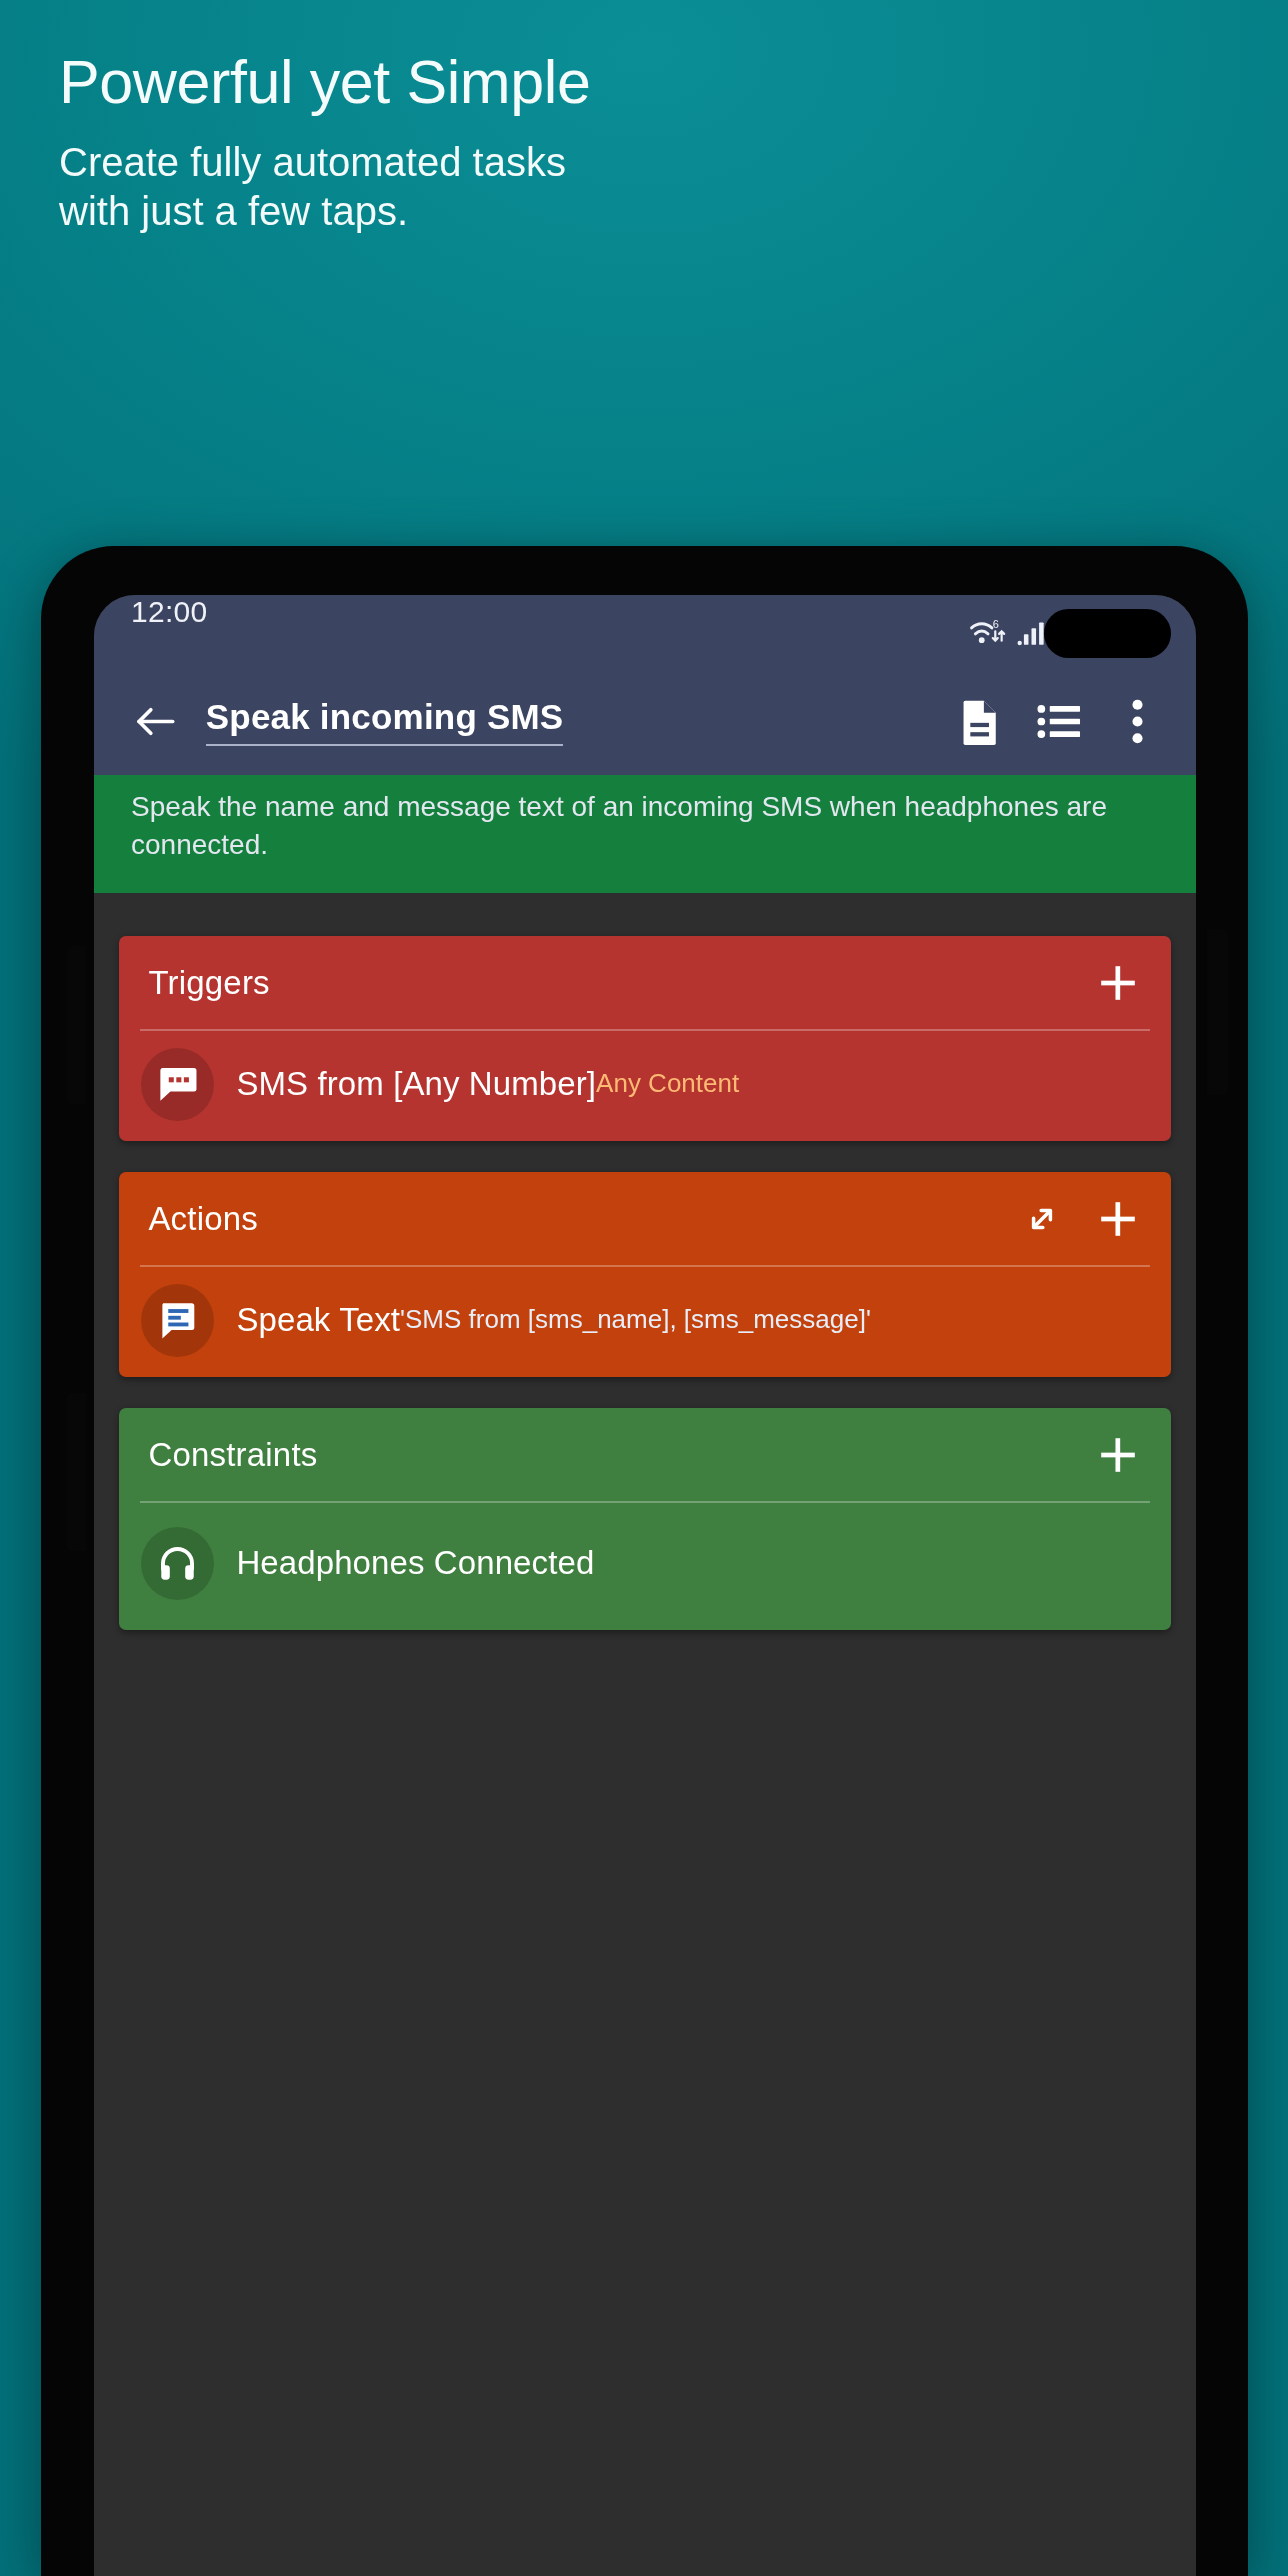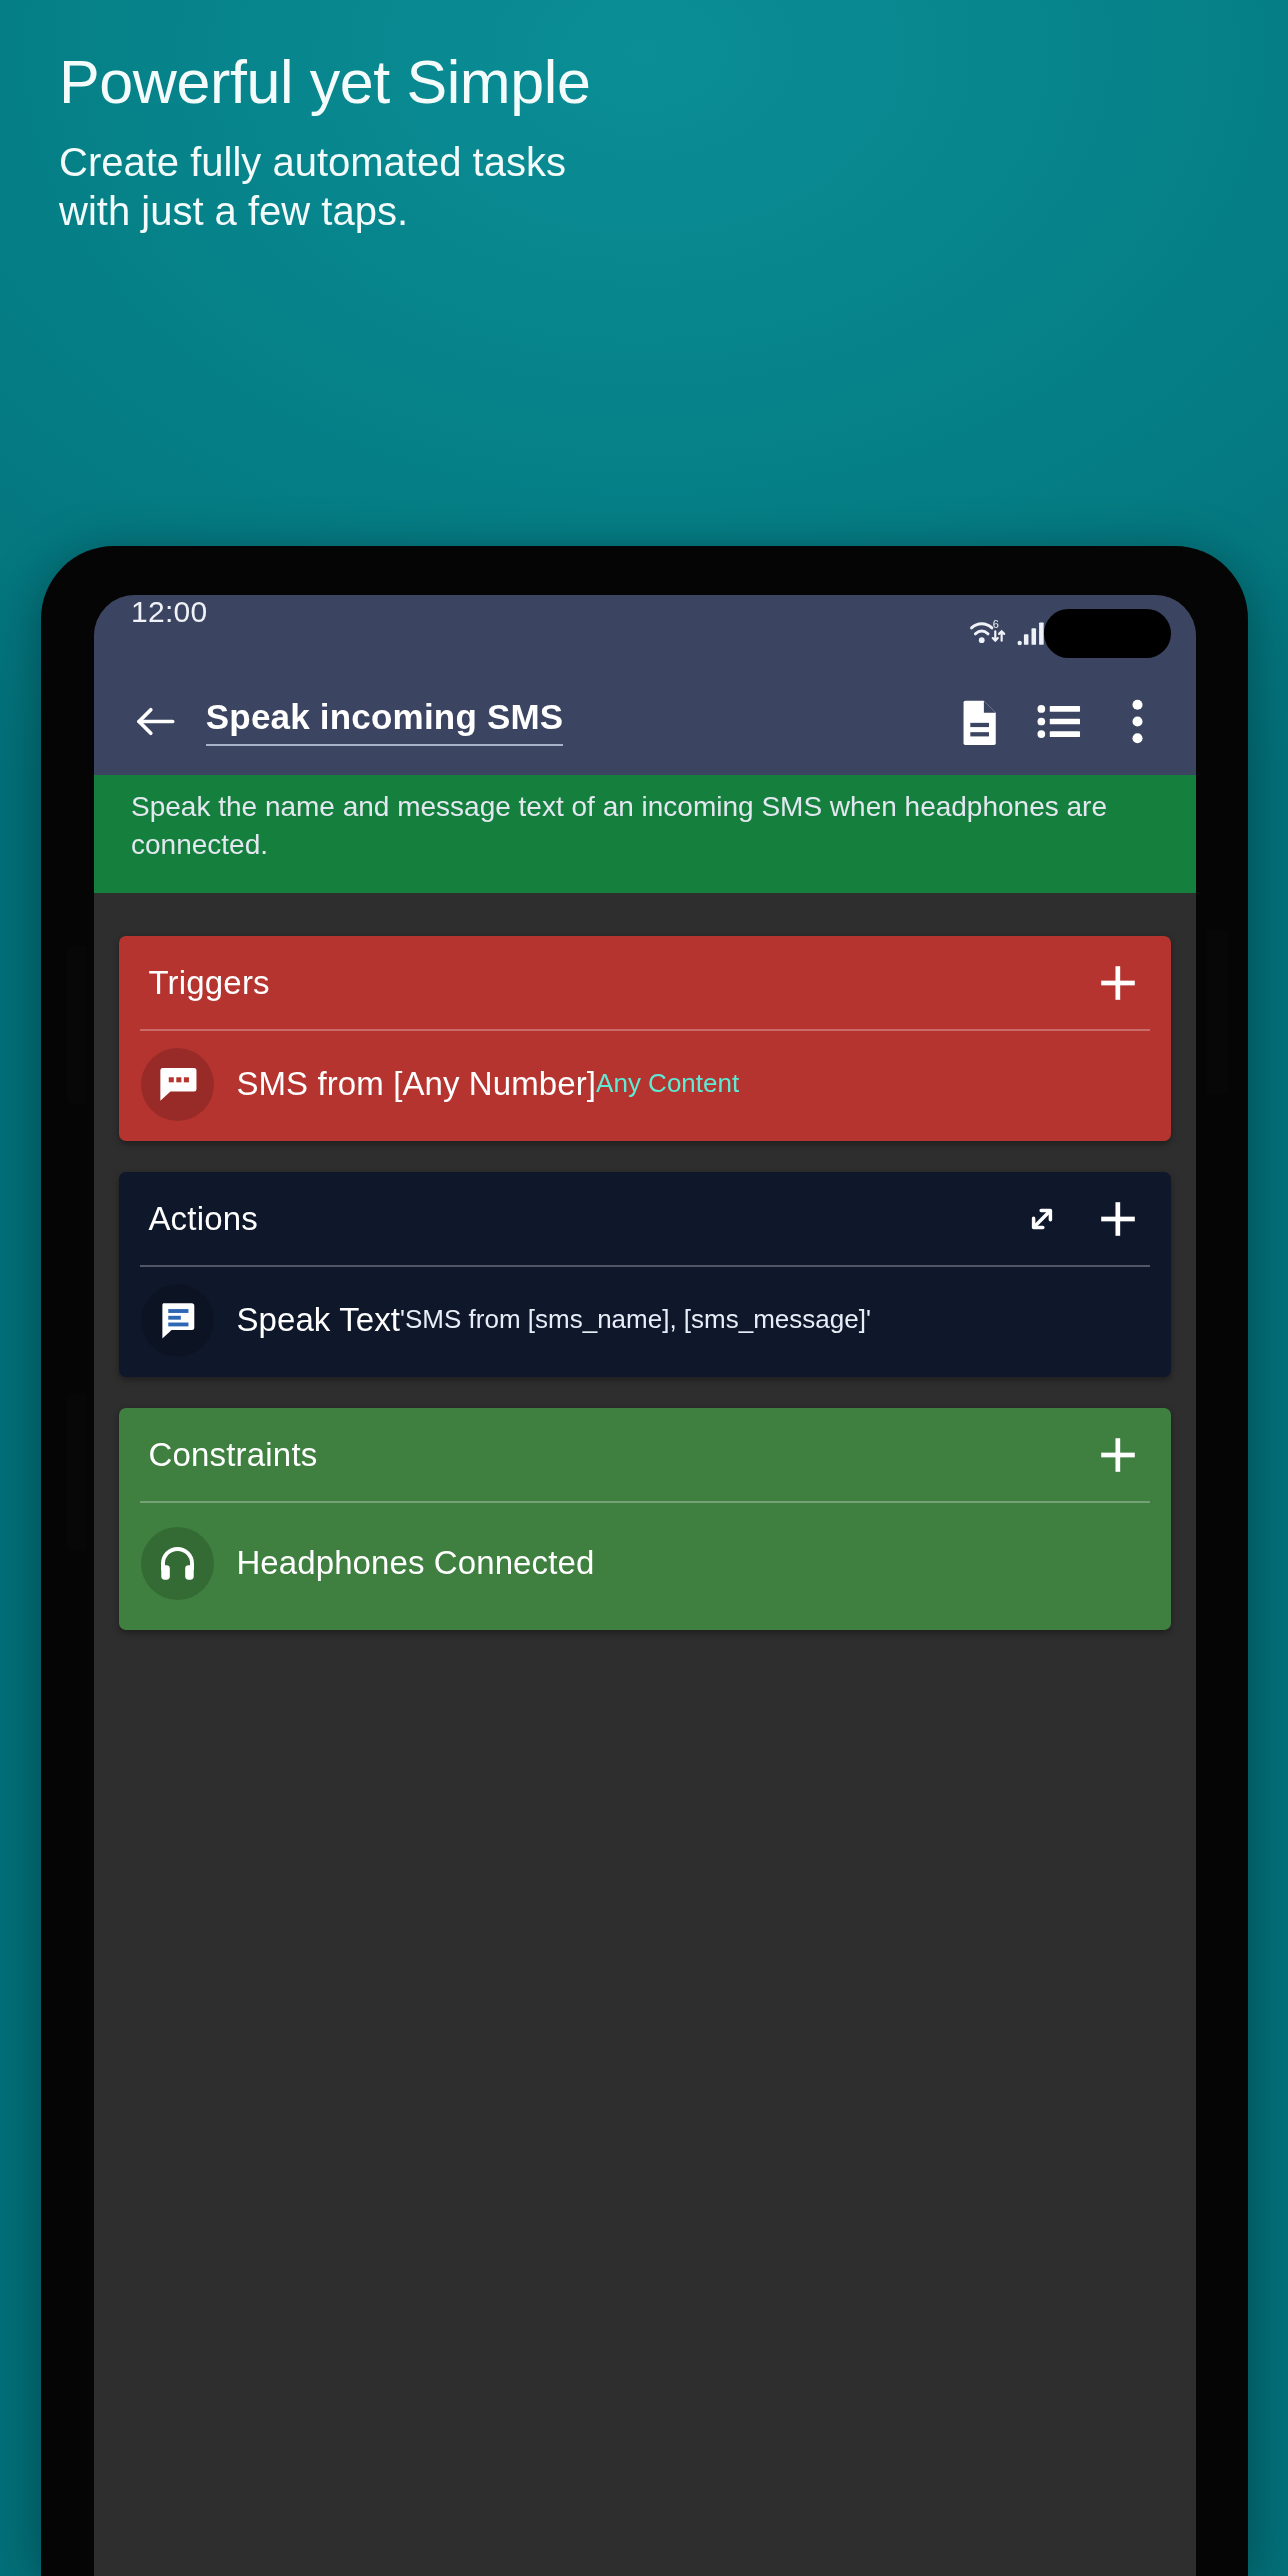--- a/index.html
+++ b/index.html
@@ -167,28 +167,28 @@
     padding:17px 29px 20.3px 22px;
     min-height:102px;
   }
   .row-icon{
     width:73px; height:73px; border-radius:50%;
     display:flex; align-items:center; justify-content:center;
     flex:0 0 auto; margin-right:22px;
   }
   .row-texts{ display:flex; flex-direction:row; justify-content:center; min-width:0; }
   .row-title{ font-size:33px; color:#ffffff; line-height:42px; letter-spacing:0.1px; }
-  .row-sub{ font-size:26px; color:#5eead4; line-height:37px; margin-top:1.7px; }
+  .row-sub{ font-size:26px; color:#fdba74; line-height:37px; margin-top:1.7px; }
 
   
   .card-triggers{ background:#b5342f; }
   .card-triggers .divider{ background:rgba(255,255,255,.28); }
   .card-triggers .row-icon{ background:rgba(0,0,0,.16); }
 
-  .card-actions{ background:#0f172a; }
+  .card-actions{ background:#c2410c; }
   .card-actions .divider{ background:rgba(255,255,255,.28); }
   .card-actions .row-icon{ background:rgba(0,0,0,.16); }
   .card-actions .row-sub{ color:#e8eef8; }
 
   .card-constraints{ background:#3f7f3f; }
   .card-constraints .divider{ background:rgba(255,255,255,.28); }
   .card-constraints .row-icon{ background:rgba(0,0,0,.16); }
   .card-constraints .card-row{ padding-top:24px; padding-bottom:30.5px; }
 
   svg{ display:block; }

